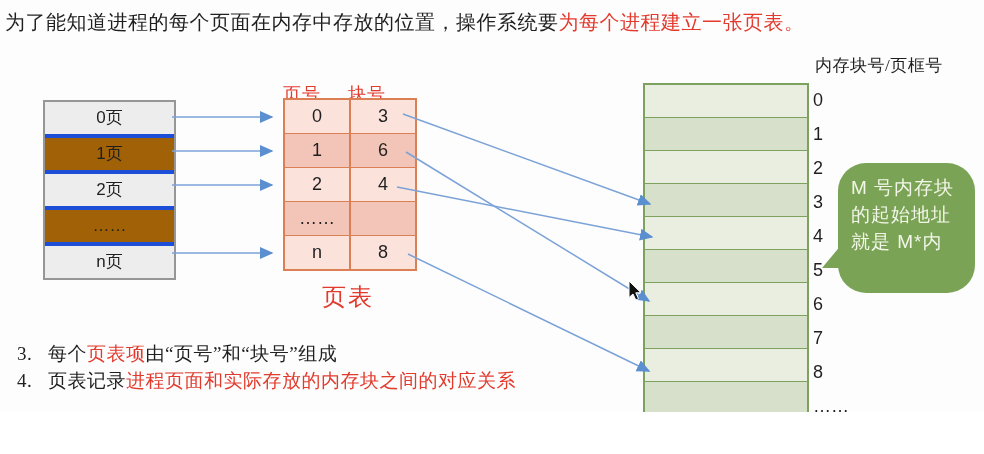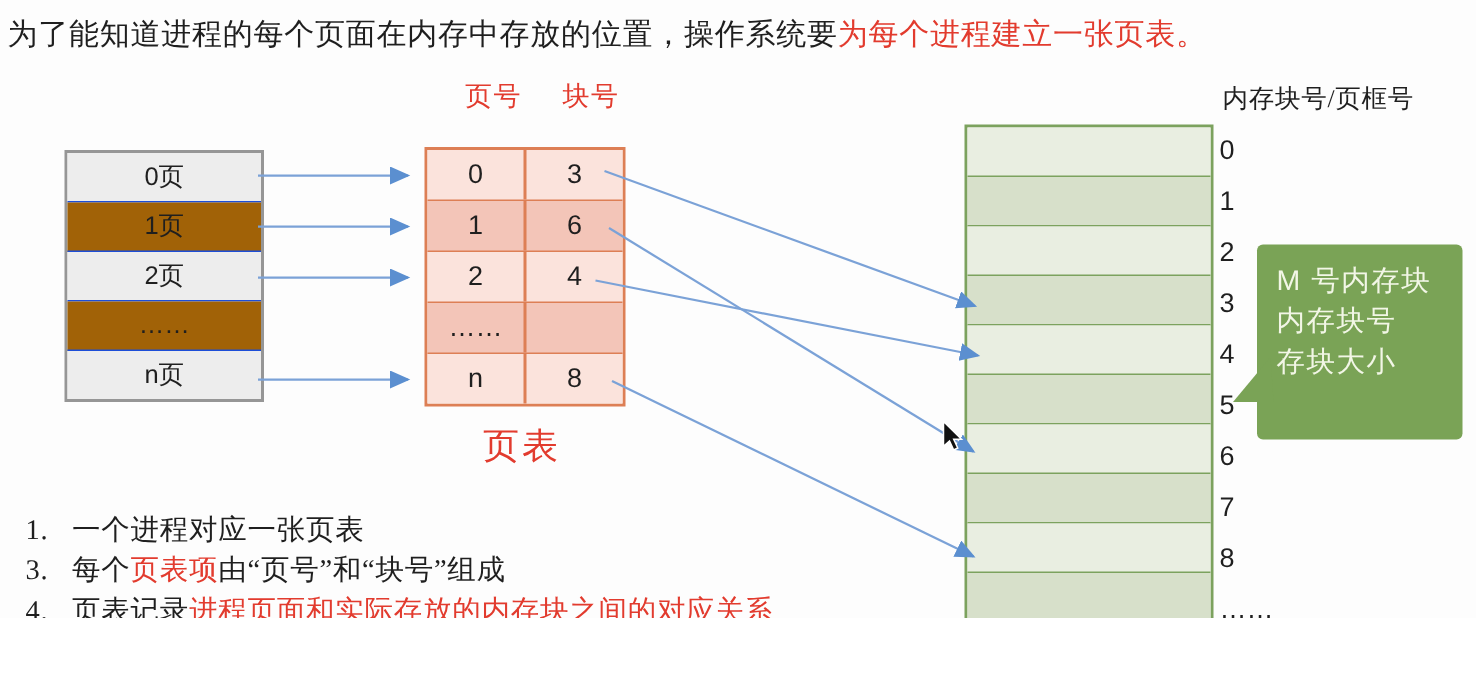--- a/index.html
+++ b/index.html
@@ -8,27 +8,27 @@
     background:#fdfdfd;
     font-family:"Liberation Sans","DejaVu Sans",sans-serif;
     color:#1f1f1f;
   }
   .serif{font-family:"Liberation Serif","DejaVu Serif",serif;}
   
   .title{position:absolute;left:5px;top:9px;font-size:20px;letter-spacing:.5px;white-space:nowrap;}
   .red{color:#e23b2e;}
   
   .ltable{position:absolute;left:43px;top:100px;width:129px;border:2px solid #969696;}
-  .lrow{height:32px;line-height:32px;text-align:center;font-size:17px;border-bottom:1px solid #1d4ed8;}
+  .lrow{height:32px;line-height:32px;text-align:center;font-size:17px;border-bottom:4px solid #1d4ed8;}
   .lrow:last-child{border-bottom:none;}
   .lrow.even{background:#ededed;}
   .lrow.odd{background:#a16207;}
   .llabel{position:absolute;left:48px;top:284px;font-size:18px;line-height:21px;letter-spacing:1px;}
   
-  .pt-head{position:absolute;top:52px;width:65px;text-align:right;font-size:18px;color:#e23b2e;letter-spacing:1px;}
+  .pt-head{position:absolute;top:82px;width:65px;text-align:left;font-size:18px;color:#e23b2e;letter-spacing:1px;}
   .ptable{position:absolute;left:283px;top:98px;width:130px;border:2px solid #dd7f55;}
   .prow{display:flex;height:33px;border-bottom:1px solid #dd7f55;}
   .prow:last-child{border-bottom:none;}
   .pcell{width:64px;line-height:33px;text-align:center;font-size:18px;}
   .pcell.c0{border-right:2px solid #dd7f55;}
   .prow.even{background:#fbe3dc;}
   .prow.odd{background:#f3c5b8;}
   .pt-label{position:absolute;left:283px;top:281px;width:130px;text-align:center;font-size:24px;color:#e23b2e;letter-spacing:2px;}
   
   .mtable{position:absolute;left:643px;top:83px;width:162px;border:2px solid #7ca25e;}
@@ -36,21 +36,21 @@
   .mrow:last-child{border-bottom:none;}
   .mrow.even{background:#e9eee1;}
   .mrow.odd{background:#d7e0ca;}
   .mlabels{position:absolute;left:813px;top:83px;}
   .mlabel{height:34px;line-height:34px;font-size:18px;}
   .mem-header{position:absolute;left:815px;top:54px;font-size:17px;letter-spacing:.5px;}
   .mem-caption{position:absolute;left:643px;top:428px;width:162px;text-align:center;font-size:23px;letter-spacing:2px;}
   
   .bubble{
     position:absolute;left:838px;top:163px;width:137px;height:130px;
-    background:#7aa356;border-radius:4px;z-index:4;
+    background:#7aa356;border-radius:28px;z-index:4;
     padding:11px 0 0 13px;box-sizing:border-box;
   }
   .bubble .line{font-size:19px;line-height:27px;color:#f2f6e6;letter-spacing:1px;}
   
   .notes{position:absolute;left:17px;top:340px;}
   .note{font-size:19px;line-height:27px;letter-spacing:.5px;white-space:nowrap;}
   .note .num{display:inline-block;width:31px;}
   
   .overlay{position:absolute;left:0;top:0;z-index:5;pointer-events:none;}
   
@@ -119,26 +119,25 @@
     <div class="mlabel">5</div>
     <div class="mlabel">6</div>
     <div class="mlabel">7</div>
     <div class="mlabel">8</div>
     <div class="mlabel">……</div>
   </div>
   <div class="mem-caption serif">内存</div>
 
   <div class="bubble">
     <div class="line">M 号内存块</div>
-    <div class="line">内存块号</div>
-    <div class="line">存块大小</div>
+    <div class="line">的起始地址</div>
+    <div class="line">就是 M*内</div>
   </div>
 
   <div class="notes serif">
-    <div class="note"><span class="num">1.</span><span>一个进程对应一张页表</span><span class="red"></span><span></span></div>
     <div class="note"><span class="num">3.</span><span>每个</span><span class="red">页表项</span><span>由“页号”和“块号”组成</span></div>
     <div class="note"><span class="num">4.</span><span>页表记录</span><span class="red">进程页面和实际存放的内存块之间的对应关系</span><span></span></div>
   </div>
 
   <svg class="overlay" width="984" height="454" viewBox="0 0 984 454">
     <defs>
       <marker id="ah" markerWidth="10" markerHeight="9" refX="8" refY="4" orient="auto">
         <path d="M0,0 L9,4 L0,8 Z" fill="#5b8fd0"></path>
       </marker>
     </defs>

